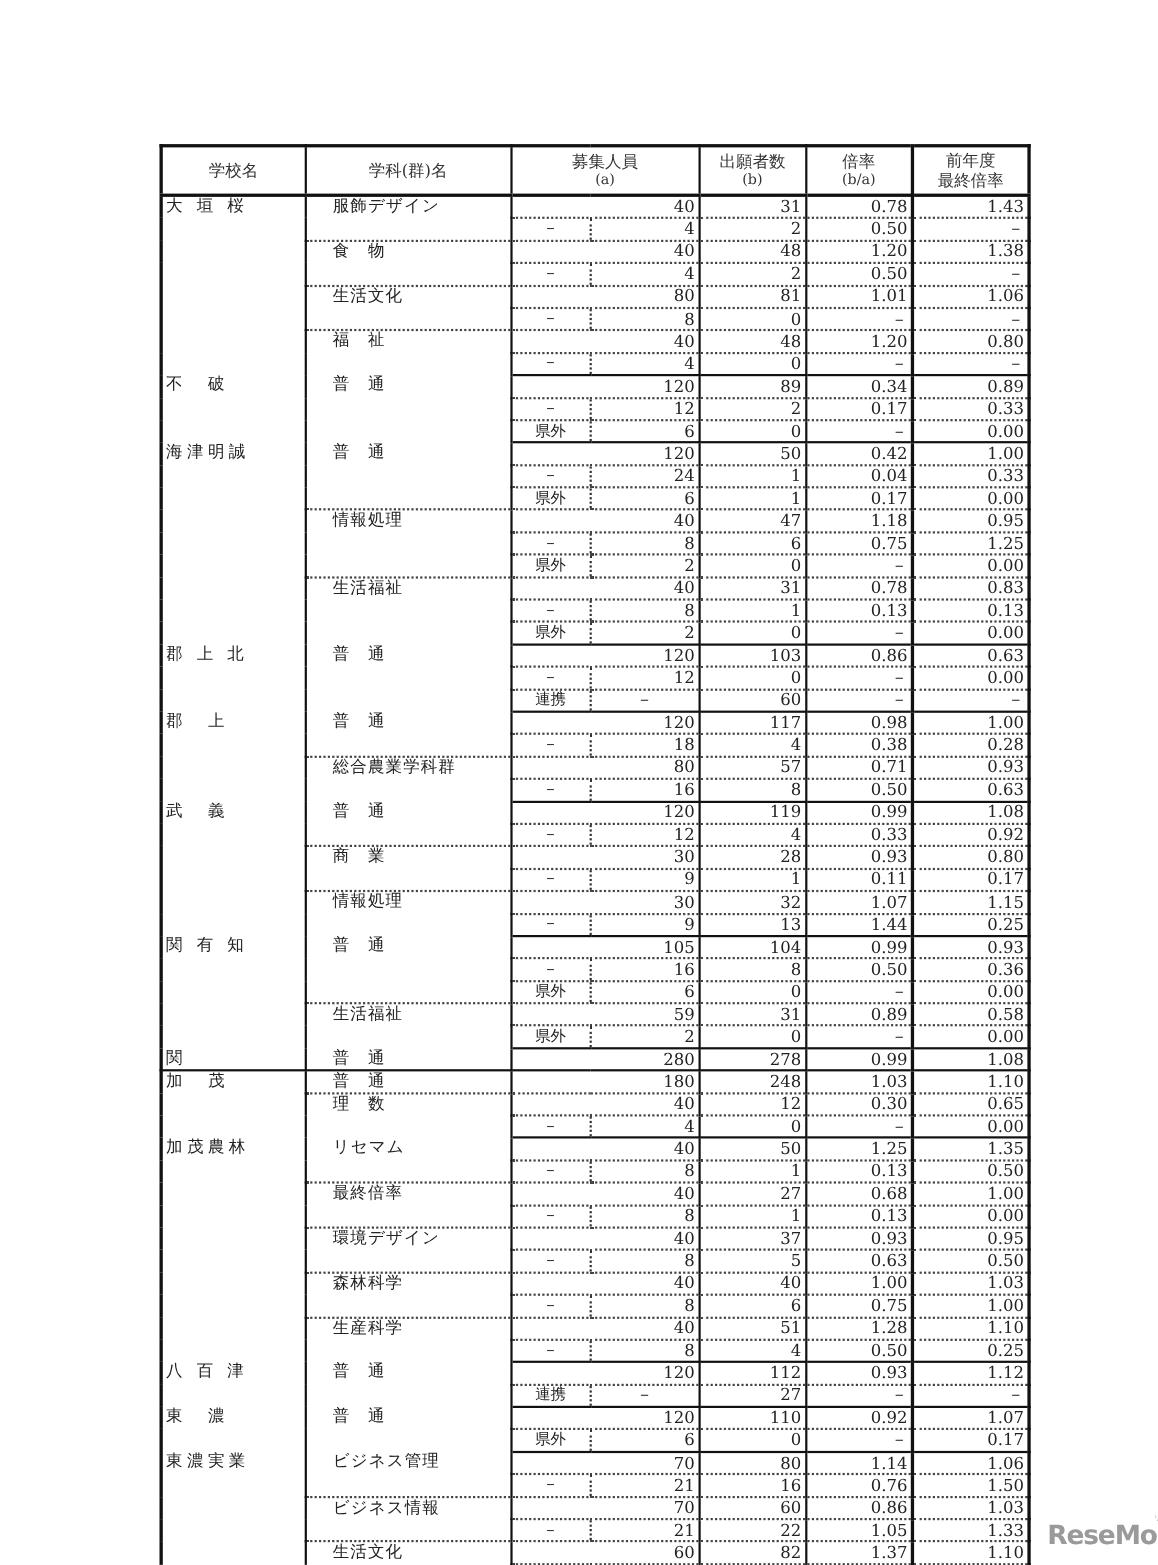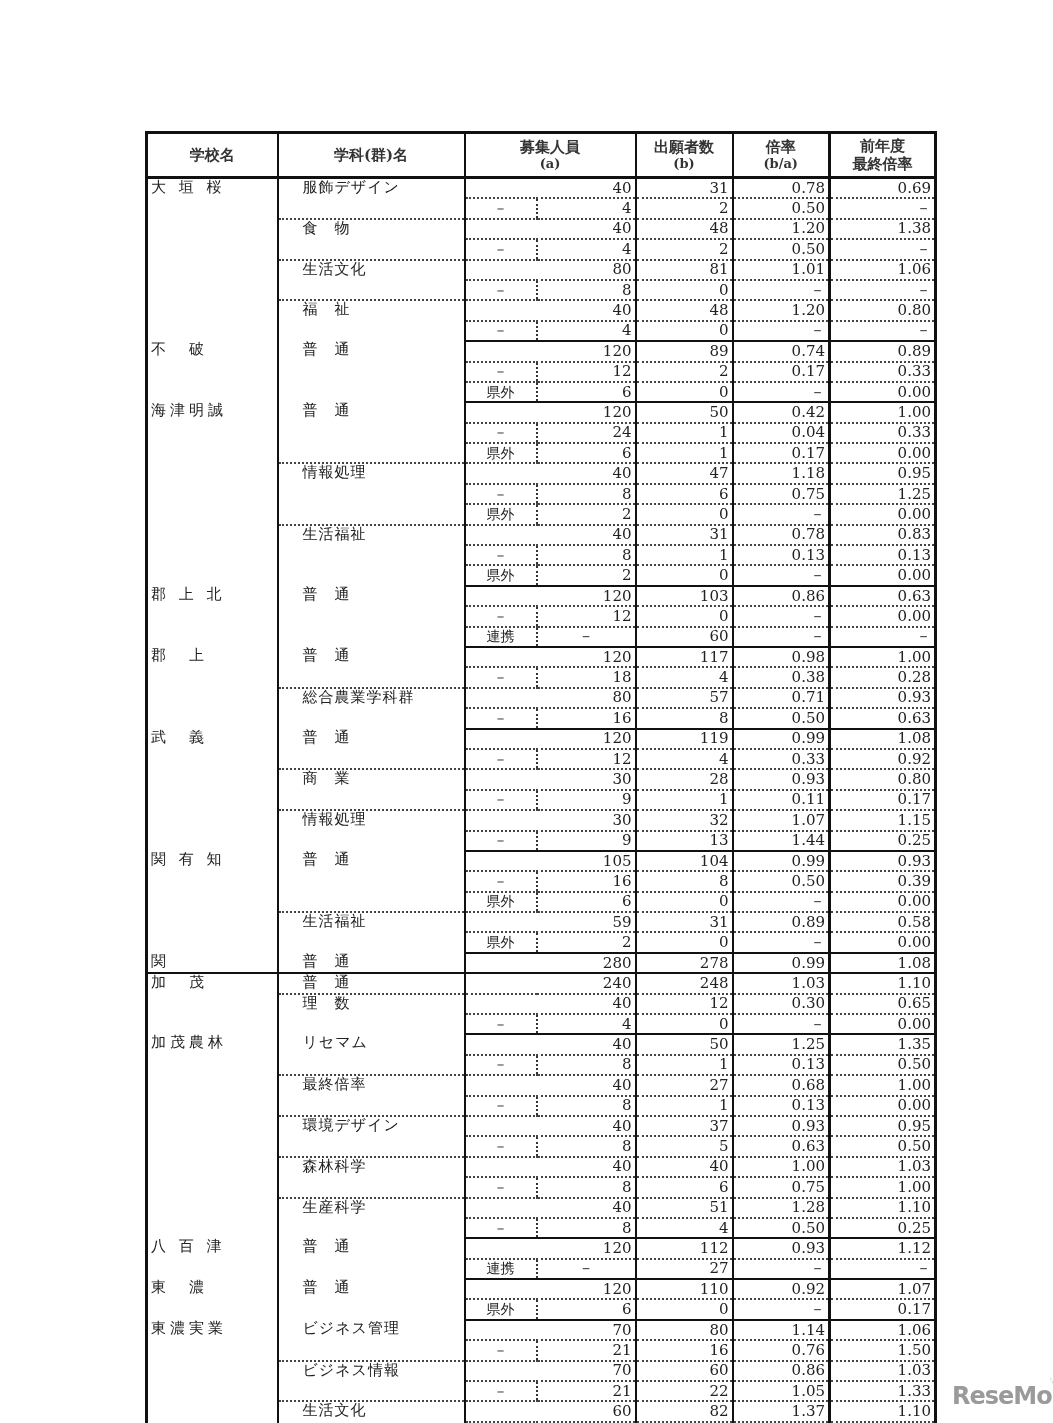--- a/index.html
+++ b/index.html
@@ -7,21 +7,21 @@
          font-family: "DejaVu Serif", "Liberation Serif", serif; color: #222; }
   .sheet { position: absolute; left: 145px; top: 131px; width: 789px; }
   table { border-collapse: collapse; width: 789px; table-layout: fixed; border: 3px solid #111; }
   col.c-school { width: 131px; }
   col.c-dept { width: 187px; }
   col.c-quota-kind { width: 72px; }
   col.c-quota-num { width: 99px; }
   col.c-app { width: 97px; }
   col.c-rate { width: 97px; }
   col.c-prev { width: 106px; }
-  th { font-weight: bold; font-size: 15px; line-height: 18px; height: 42px; text-align: center;
+  th { font-weight: normal; font-size: 15px; line-height: 18px; height: 42px; text-align: center;
        border-left: 2px solid #111; border-right: 2px solid #111; border-bottom: 3px solid #111;
        padding: 0; color: #333; }
   th .sub { display: block; font-size: 13px; line-height: 16px; }
   td { height: 18.4px; padding: 0 3px; font-size: 15px; line-height: 17px; white-space: nowrap; overflow: hidden; }
   td.school { border-left: 2px solid #111; border-right: 2px solid #111; vertical-align: top; letter-spacing: 4px; }
   td.dept { border-right: 2px solid #111; vertical-align: top; letter-spacing: 1px; padding-left: 24px; }
   td.kind { text-align: center; border-left: 2px solid #111; font-size: 14px; }
   td.num { text-align: right; }
   td.qnum { border-right: 2px solid #111; }
   td.app { border-right: 2px solid #111; }
@@ -71,21 +71,21 @@
         </th>
       </tr>
     </thead>
     <tbody id="tbody">
         <tr class="row">
           <td class="school" rowspan="8">大 垣 桜</td>
           <td class="dept" rowspan="2" style="border-bottom:2px dotted #444">服飾デザイン</td>
           <td class="num merged-quota" colspan="2">40</td>
           <td class="num app">31</td>
           <td class="num rate">0.78</td>
-          <td class="num prev">0.69</td>
+          <td class="num prev">1.43</td>
         </tr>
         <tr class="row sub-row">
           <td class="kind">－</td>
           <td class="num qnum" style="border-left:2px dotted #333">4</td>
           <td class="num app">2</td>
           <td class="num rate">0.50</td>
           <td class="num prev">－</td>
         </tr>
         <tr class="row">
           <td class="dept" rowspan="2" style="border-bottom:2px dotted #444">食　物</td>
@@ -127,21 +127,21 @@
           <td class="num qnum" style="border-left:2px dotted #333">4</td>
           <td class="num app">0</td>
           <td class="num rate">－</td>
           <td class="num prev">－</td>
         </tr>
         <tr class="row">
           <td class="school" rowspan="3">不　破</td>
           <td class="dept" rowspan="3">普　通</td>
           <td class="num merged-quota" colspan="2">120</td>
           <td class="num app">89</td>
-          <td class="num rate">0.74</td>
+          <td class="num rate">0.34</td>
           <td class="num prev">0.89</td>
         </tr>
         <tr class="row sub-row">
           <td class="kind">－</td>
           <td class="num qnum" style="border-left:2px dotted #333">12</td>
           <td class="num app">2</td>
           <td class="num rate">0.17</td>
           <td class="num prev">0.33</td>
         </tr>
         <tr class="row sub-row group-end">
@@ -315,21 +315,21 @@
           <td class="num merged-quota" colspan="2">105</td>
           <td class="num app">104</td>
           <td class="num rate">0.99</td>
           <td class="num prev">0.93</td>
         </tr>
         <tr class="row sub-row">
           <td class="kind">－</td>
           <td class="num qnum" style="border-left:2px dotted #333">16</td>
           <td class="num app">8</td>
           <td class="num rate">0.50</td>
-          <td class="num prev">0.39</td>
+          <td class="num prev">0.36</td>
         </tr>
         <tr class="row sub-row">
           <td class="kind">県外</td>
           <td class="num qnum" style="border-left:2px dotted #333">6</td>
           <td class="num app">0</td>
           <td class="num rate">－</td>
           <td class="num prev">0.00</td>
         </tr>
         <tr class="row">
           <td class="dept" rowspan="2">生活福祉</td>
@@ -349,21 +349,21 @@
           <td class="school" rowspan="1">関</td>
           <td class="dept" rowspan="1">普　通</td>
           <td class="num merged-quota" colspan="2">280</td>
           <td class="num app">278</td>
           <td class="num rate">0.99</td>
           <td class="num prev">1.08</td>
         </tr>
         <tr class="row">
           <td class="school" rowspan="3">加　茂</td>
           <td class="dept" rowspan="1" style="border-bottom:2px dotted #444">普　通</td>
-          <td class="num merged-quota" colspan="2">240</td>
+          <td class="num merged-quota" colspan="2">180</td>
           <td class="num app">248</td>
           <td class="num rate">1.03</td>
           <td class="num prev">1.10</td>
         </tr>
         <tr class="row">
           <td class="dept" rowspan="2">理　数</td>
           <td class="num merged-quota" colspan="2">40</td>
           <td class="num app">12</td>
           <td class="num rate">0.30</td>
           <td class="num prev">0.65</td>

